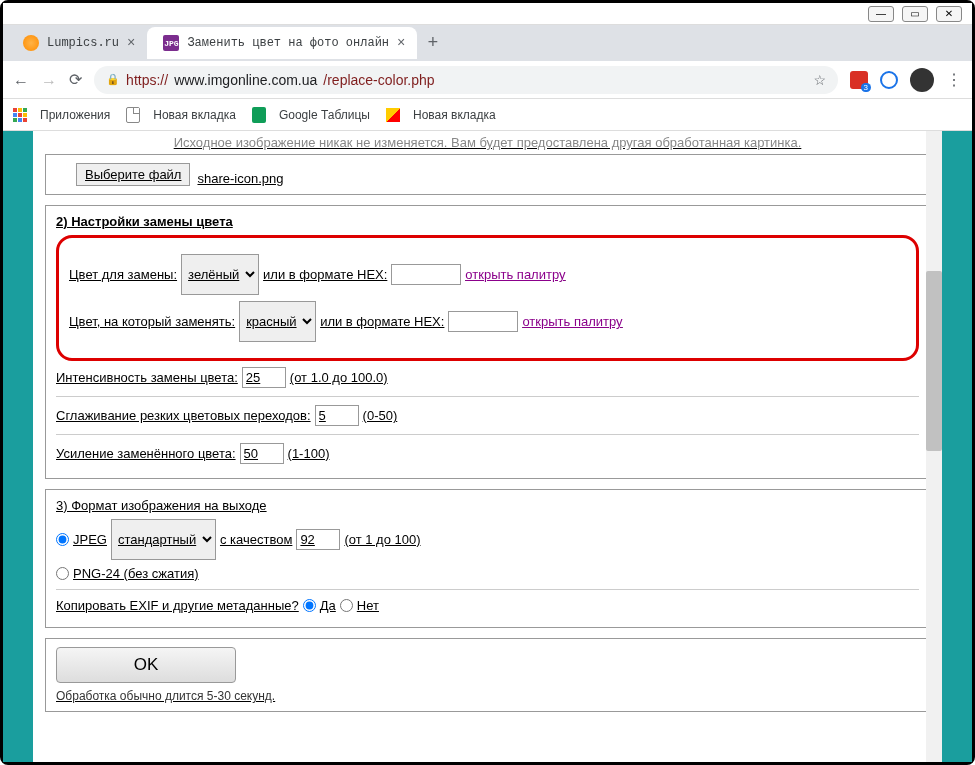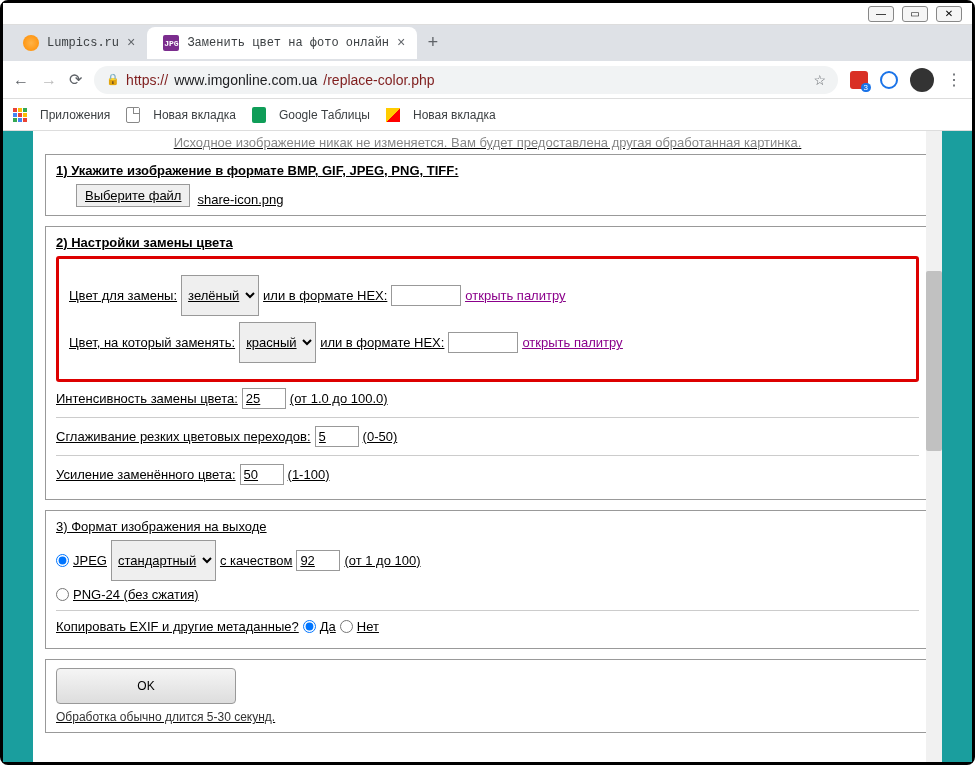--- a/index.html
+++ b/index.html
@@ -38,29 +38,29 @@
 .bk-page::after { content: ""; position: absolute; top: 0; right: 0; width: 5px; height: 5px; border-left: 1px solid #888; border-bottom: 1px solid #888; background: #fff; }
 .bk-sheets { width: 14px; height: 16px; background: #0f9d58; border-radius: 2px; }
 .bk-y { width: 14px; height: 14px; background: linear-gradient(135deg, #ffcc00 50%, #ff0000 50%); }
 .viewport { flex: 1; background: #1a9e9e; padding: 0 30px; overflow: hidden; position: relative; }
 .page { background: #fff; height: 100%; padding: 0 12px; text-decoration: underline; }
 .section { border: 1px solid #999; margin-bottom: 10px; padding: 8px 10px; }
 .cut-text { color: #333; font-size: 13px; padding: 4px 0; white-space: nowrap; overflow: hidden; }
 .heading { font-weight: bold; margin-bottom: 6px; }
 .file-row { display: flex; align-items: flex-end; gap: 7px; padding-left: 20px; }
 .file-btn { background: #efefef; border: 1px solid #999; padding: 3px 8px; font-size: 13px; cursor: pointer; }
-.highlight { border: 3px solid #d00; border-radius: 3px; padding: 10px; margin: 6px 0; }
+.highlight { border: 3px solid #d00; border-radius: 16px; padding: 10px; margin: 6px 0; }
 .row { margin: 6px 0; display: flex; align-items: center; flex-wrap: wrap; gap: 4px; }
 select { border: 1px solid #999; font-size: 13px; padding: 11px 2px; background: #efefef; }
 input[type=text] { border: 1px solid #999; font-size: 13px; padding: 2px 3px; }
 .hex { width: 70px; }
 .num { width: 44px; }
 .link { color: #8b008b; text-decoration: underline; cursor: pointer; }
 hr { border: none; border-top: 1px solid #ccc; margin: 8px 0; }
-.ok-btn { width: 180px; height: 36px; background: linear-gradient(#f5f5f5,#ddd); border: 1px solid #999; border-radius: 4px; font-size: 12px; cursor: pointer; }
+.ok-btn { width: 180px; height: 36px; background: linear-gradient(#f5f5f5,#ddd); border: 1px solid #999; border-radius: 4px; font-size: 17px; cursor: pointer; }
 .note { font-size: 12px; color: #333; margin-top: 6px; }
 .scrollbar { position: absolute; right: 30px; top: 0; bottom: 0; width: 16px; background: #f1f1f1; }
 .scroll-thumb { position: absolute; top: 140px; width: 100%; height: 180px; background: #c1c1c1; border-radius: 2px; }
 </style>
 </head>
 <body>
 
 <div class="window">
   <div class="titlebar">
     <div class="win-btn">—</div>
@@ -127,21 +127,20 @@
       <div class="bk-y"></div>
       <span>Новая вкладка</span>
     </div>
   </div>
 
   <div class="viewport">
     <div class="page">
       <div class="cut-text" style="text-align:center;color:#888">Исходное изображение никак не изменяется. Вам будет предоставлена другая обработанная картинка.</div>
 
       <div class="section">
-        <div class="heading">1) Укажите изображение в формате BMP, GIF, JPEG, PNG, TIFF:</div>
         <div class="file-row">
           <button class="file-btn">Выберите файл</button>
           <span>share-icon.png</span>
         </div>
       </div>
 
       <div class="section">
         <div class="heading">2) Настройки замены цвета</div>
         <div class="highlight">
           <div class="row">

